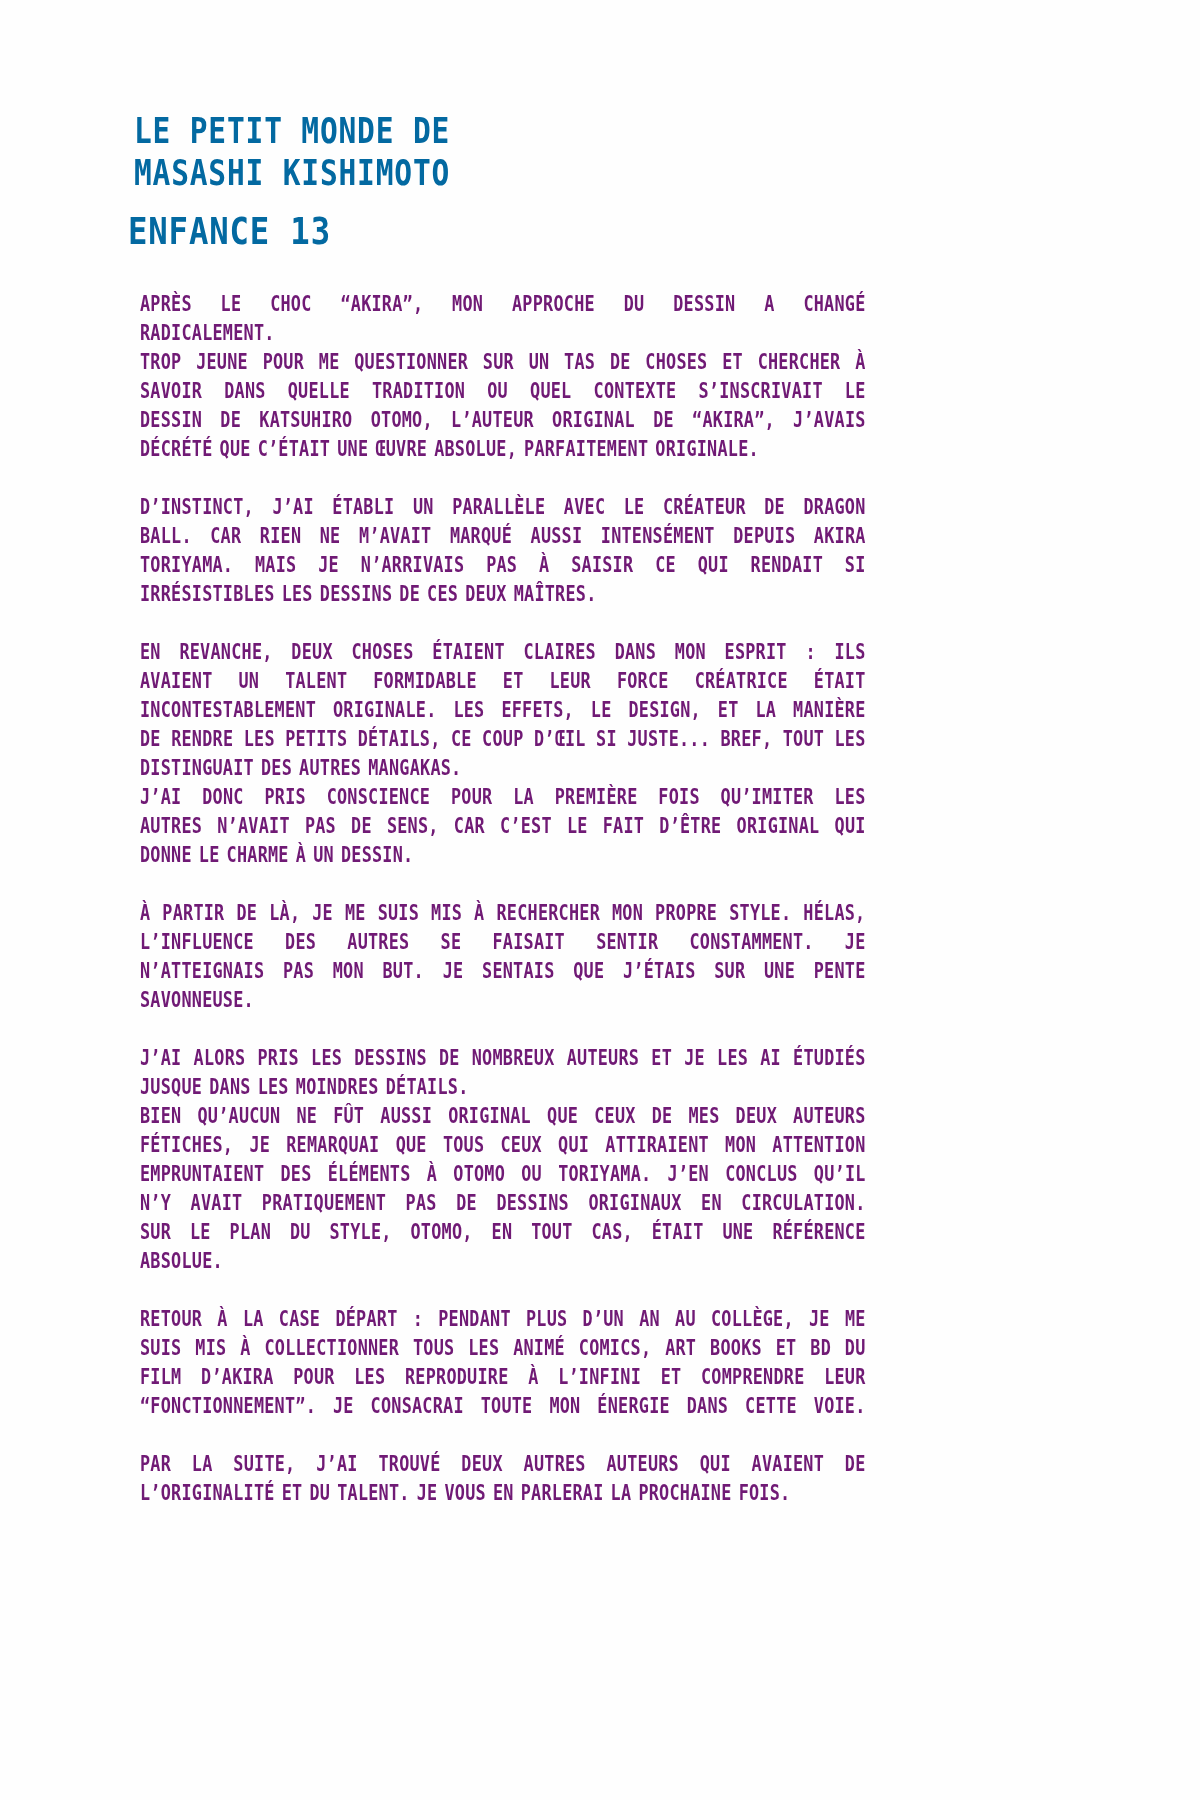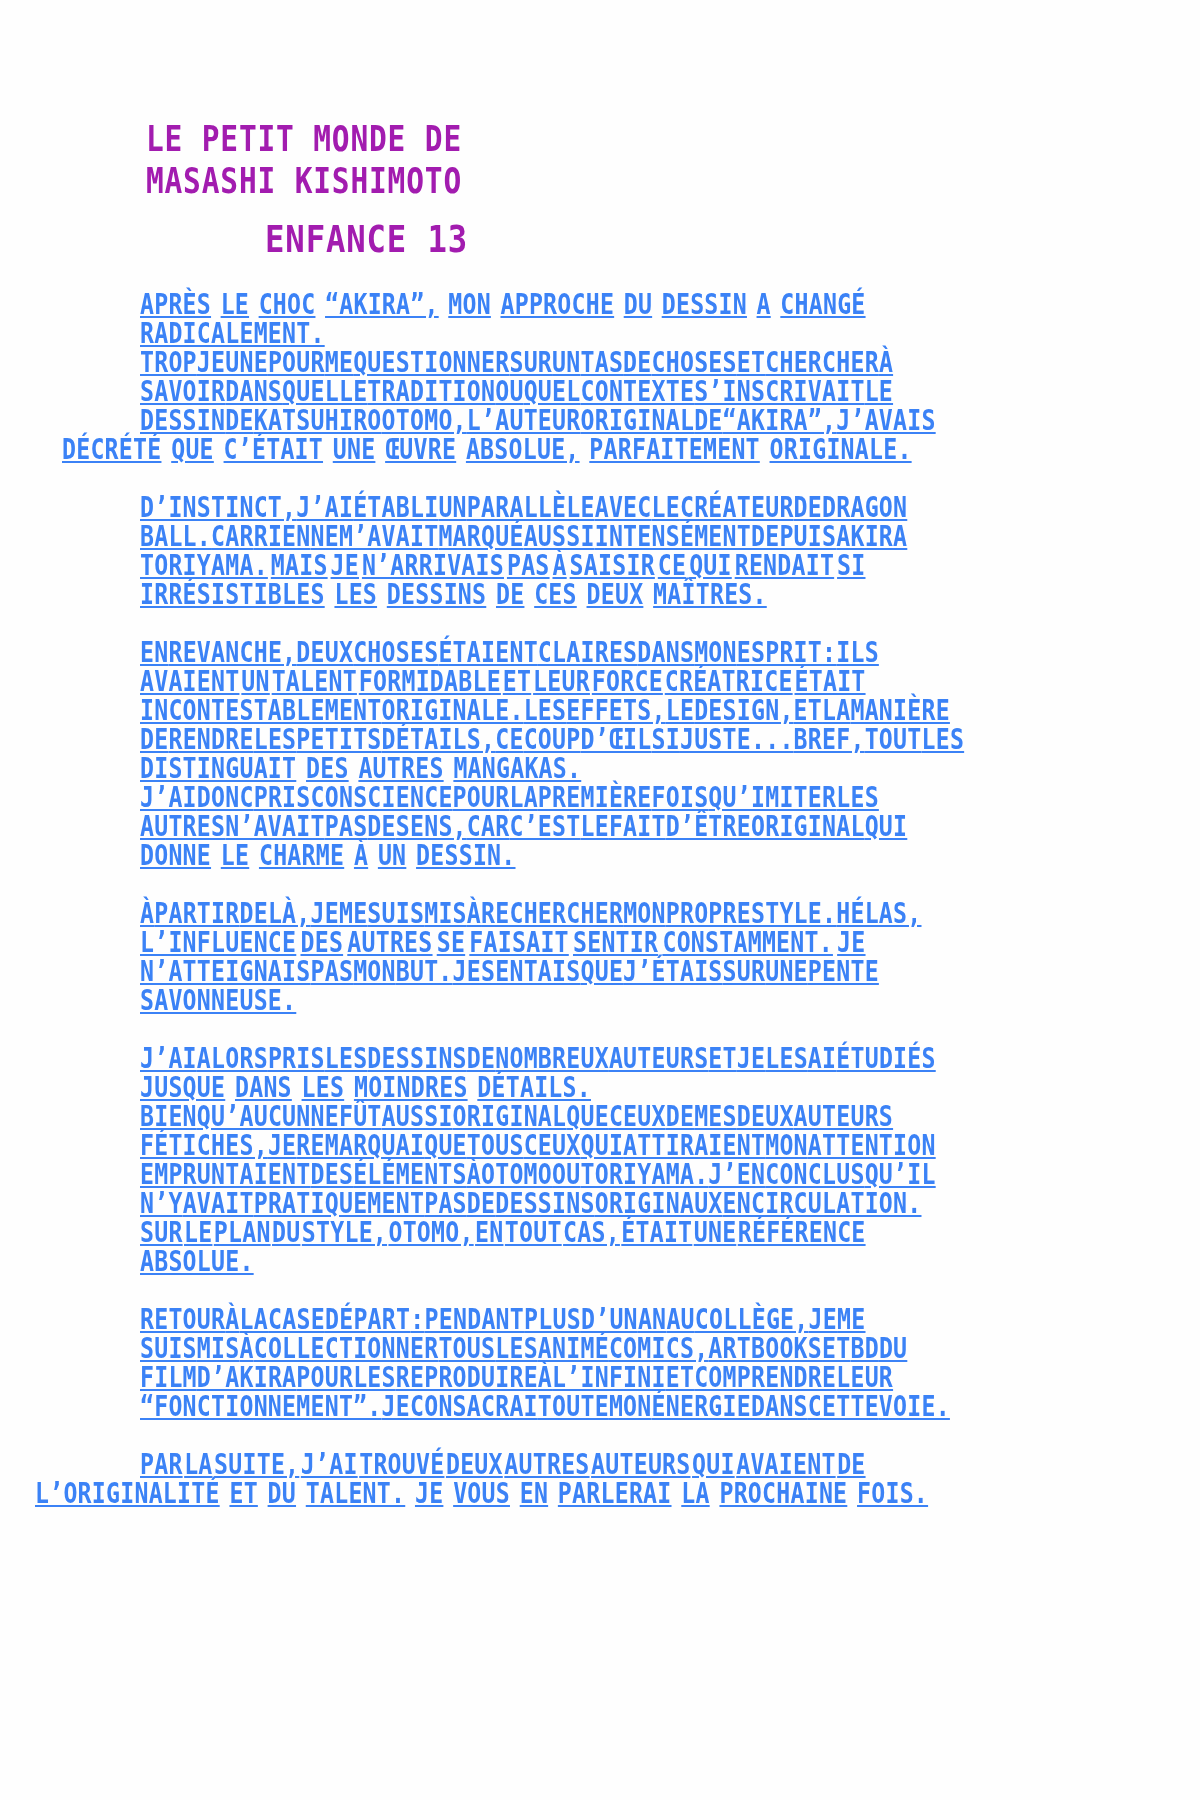--- a/index.html
+++ b/index.html
@@ -17,26 +17,26 @@
     .page {
       position: absolute;
       left: 0; top: 0;
       width: 1200px;
       height: 1800px;
       background: #fefefe;
     }
     .title-block {
       position: absolute;
       left: 98px;
-      top: 118px;
+      top: 110px;
       width: 400px;
-      text-align: right;
+      text-align: left;
       font-family: "DejaVu Sans Mono", "Liberation Mono", monospace;
       font-weight: bold;
-      color: #a21caf;
+      color: #0369a1;
       letter-spacing: 1px;
     }
     .title-line {
       display: block;
       font-size: 36px;
       line-height: 42px;
       white-space: nowrap;
       transform: scaleX(0.82);
       transform-origin: center;
     }
@@ -49,25 +49,24 @@
       transform: scaleX(0.85);
       transform-origin: center;
     }
     .body-text {
       position: absolute;
       left: 140px;
       top: 290px;
       width: 907px;
       font-family: "DejaVu Sans Mono", "Liberation Mono", monospace;
       font-weight: bold;
-      font-size: 29px;
+      font-size: 21px;
       line-height: 29px;
-      color: #3b82f6;
+      color: #701a75;
       letter-spacing: 0.3px;
-      text-decoration: underline;
     }
     .para {
       margin: 0 0 29px 0;
     }
     
     .jline {
       display: flex;
       justify-content: space-between;
       height: 29px;
       white-space: nowrap;

